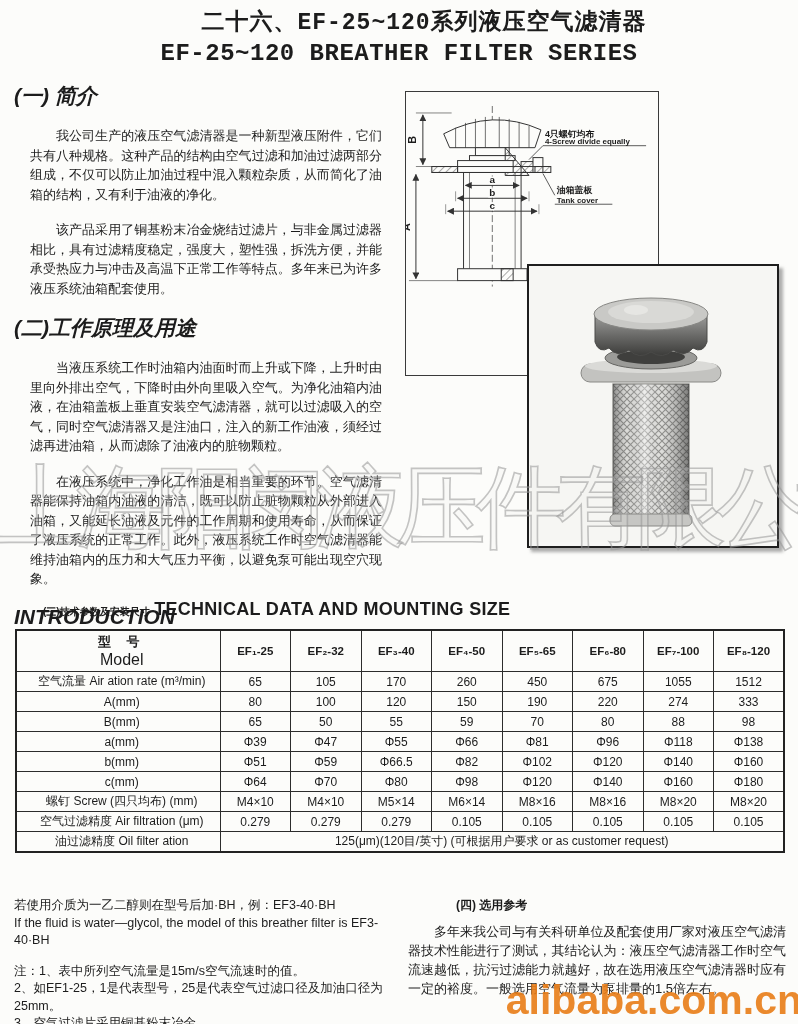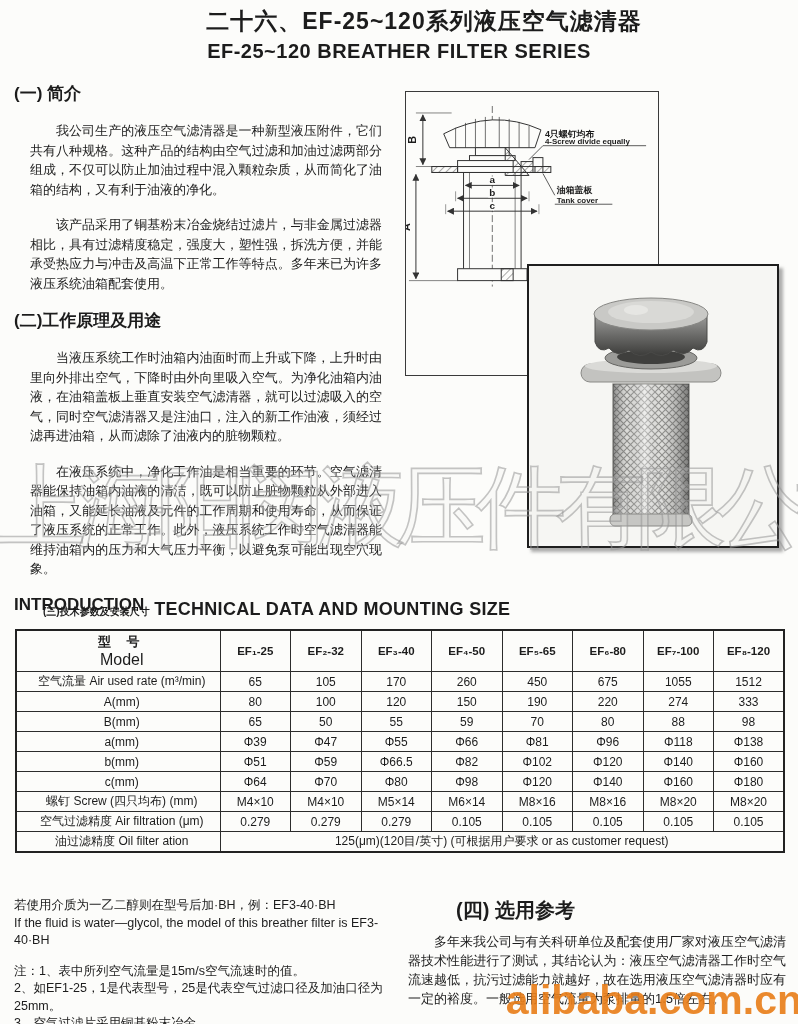--- a/index.html
+++ b/index.html
@@ -1,26 +1,26 @@
 <!DOCTYPE html>
 <html><head>
 <meta charset="utf-8">
 <style>
   html,body{margin:0;padding:0;}
   body{
     width:798px;height:1024px;position:relative;overflow:hidden;
     background:#fcfcfa;color:#1c1c1c;
     font-family:"Liberation Sans","DejaVu Sans",sans-serif;
   }
-  .titles{position:absolute;top:6px;left:0;width:798px;text-align:center;z-index:2;}
+  .titles{position:absolute;top:6px;left:0;width:798px;text-align:center;z-index:2;font-family:Liberation Mono, monospace;}
   .title-zh{font-size:23px;font-weight:bold;margin:0;letter-spacing:1px;transform:translateX(25px);}
-  .title-en{font-size:20px;font-weight:bold;margin:3px 0 0;letter-spacing:.5px;}
+  .title-en{font-size:24px;font-weight:bold;margin:3px 0 0;letter-spacing:.5px;}
 
   .col-left{position:absolute;left:14px;top:82px;width:384px;z-index:2;}
-  .sec-h{font-size:17px;font-weight:bold;margin:0 0 3px;}
+  .sec-h{font-size:21px;font-weight:bold;margin:0 0 3px;font-style:italic;}
   .sec-h.mt{margin-top:11px;}
   p.cn{font-size:13px;line-height:19.5px;text-align:justify;text-indent:2em;margin:16px;}
   p.en-intro{font-size:12.5px;line-height:19.5px;font-weight:bold;text-align:justify;text-indent:2em;margin:0;}
 
   .draw-box{position:absolute;left:405px;top:91px;width:252px;height:283px;
     border:1px solid #3a3a3a;background:#fcfcfa;z-index:3;}
   .photo-box{position:absolute;left:527px;top:264px;width:248px;height:280px;
     border:2px solid #1e1e1e;background:#f7f7f5;z-index:6;box-shadow:4px 4px 3px rgba(110,110,110,.55);}
 
   .sec3-h{position:absolute;left:14px;top:599px;z-index:2;font-weight:bold;white-space:nowrap;}
@@ -37,21 +37,21 @@
   table.param .hdr .en{font-weight:normal;font-size:16px;}
   table.param td.model{font-weight:bold;font-size:11.5px;}
   col.c-lbl{width:204px;}
 
   .foot-left{position:absolute;left:14px;top:897px;width:386px;z-index:2;
     font-size:12.5px;line-height:17.5px;}
   .foot-left p{margin:0;}
   .foot-left .notes{margin-top:13px;}
 
   .foot-right{position:absolute;left:400px;top:897px;width:394px;z-index:2;}
-  .foot-right .h4{font-size:20px;font-weight:bold;margin:0 0 4px 56px;}
+  .foot-right .h4{font-size:12px;font-weight:bold;margin:0 0 4px 56px;}
   .foot-right p{font-size:13px;line-height:19px;text-align:justify;text-indent:2em;margin:8px;}
 
   .wm-company{position:absolute;top:462px;left:-4px;z-index:40;pointer-events:none;
     font-size:90px;line-height:1;white-space:nowrap;letter-spacing:-10px;font-weight:normal;
     color:rgba(235,235,235,0.14);-webkit-text-stroke:1.6px rgba(150,150,150,0.55);}
   .wm-alibaba{position:absolute;right:-4px;bottom:0;z-index:50;pointer-events:none;
     font-size:41px;font-weight:bold;color:#e97d17;opacity:.9;letter-spacing:0;white-space:nowrap;}
 
   svg text{font-family:"Liberation Sans","DejaVu Sans",sans-serif;}
 </style>
@@ -220,21 +220,21 @@
         <td class="model">EF₃-40</td>
         <td class="model">EF₄-50</td>
         <td class="model">EF₅-65</td>
         <td class="model">EF₆-80</td>
         <td class="model">EF₇-100</td>
         <td class="model">EF₈-120</td>
       </tr>
   </thead>
   <tbody id="table-body">
       <tr>
-        <td class="lbl">空气流量 Air used rate (m³/min)</td>
+        <td class="lbl">空气流量 Air ation rate (m³/min)</td>
         <td>65</td>
         <td>105</td>
         <td>170</td>
         <td>260</td>
         <td>450</td>
         <td>675</td>
         <td>1055</td>
         <td>1512</td>
       </tr>
       <tr>

